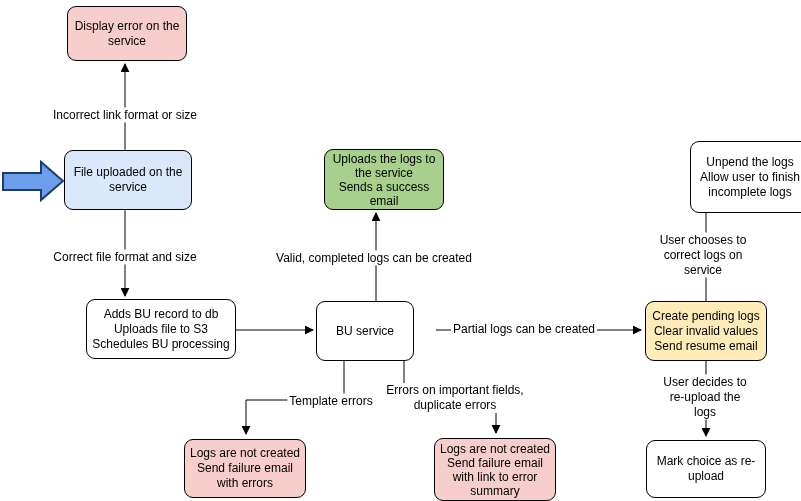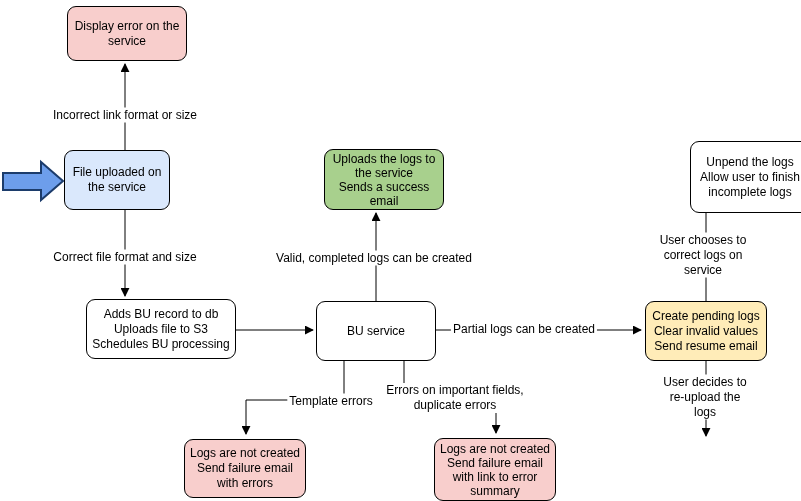--- a/index.html
+++ b/index.html
@@ -49,38 +49,39 @@
 
     <path d="M706,301 L706,204" stroke="#000" fill="none" marker-end="url(#arrow)"></path>
 
     <path d="M706,361 L706,436" stroke="#000" fill="none" marker-end="url(#arrow)"></path>
 
     <polygon points="3,173 41,173 41,162 63,181 41,200 41,190 3,190" stroke-width="2" stroke-linejoin="miter" fill="#6d9eeb" stroke="#1c3c6b"></polygon>
   </svg>
 
   <div class="node" style="left: 67px; top: 6px; width: 120px; height: 55px; background: rgb(248, 206, 204);">Display error on the service</div>
 
-  <div class="node" style="left: 64px; top: 150px; width: 106px; height: 60px; background: rgb(218, 232, 252);">File uploaded on the service</div>
+  <div class="node" style="left: 64px; top: 150px; width: 128px; height: 60px; background: rgb(218, 232, 252);">File uploaded on the service</div>
 
   <div class="node" style="left: 50px; top: 299px; width: 150px; height: 60px; background: rgb(255, 255, 255); margin-left: 36px;">Adds BU record to db
 Uploads file to S3
 Schedules BU processing</div>
 
-  <div class="node" style="left: 316px; top: 301px; width: 120px; height: 60px; background: rgb(255, 255, 255);">BU service</div>
+  <div class="node" style="left: 316px; top: 301px; width: 98px; height: 60px; background: rgb(255, 255, 255);">BU service</div>
 
   <div class="node" style="left: 316px; top: 149px; width: 120px; height: 61px; line-height: 14px; background: rgb(168, 208, 141); margin-left: 8px;">Uploads the logs to the service
 Sends a success email</div>
 
   <div class="node" style="left: 645px; top: 301px; width: 122px; height: 60px; background: rgb(255, 236, 184);">Create pending logs
 Clear invalid values
 Send resume email</div>
 
   <div class="node" style="left: 646px; top: 141px; width: 120px; height: 72px; background: rgb(255, 255, 255); margin-left: 44px;">Unpend the logs
 Allow user to finish incomplete logs</div>
 
+  <div class="node" style="left: 646px; top: 440px; width: 120px; height: 58px; background: rgb(255, 255, 255);">Mark choice as re-upload</div>
 
   <div class="node" style="left: 184px; top: 439px; width: 122px; height: 59px; background: rgb(248, 206, 204);">Logs are not created
 Send failure email with errors</div>
 
   <div class="node" style="left: 434px; top: 438px; width: 122px; height: 63px; line-height: 14px; background: rgb(248, 206, 204);">Logs are not created
 Send failure email with link to error summary</div>
 
   <div class="elabel" style="left:125px;top:115px;">Incorrect link format or size</div>
 
   <div class="elabel" style="left:125px;top:257px;">Correct file format and size</div>

